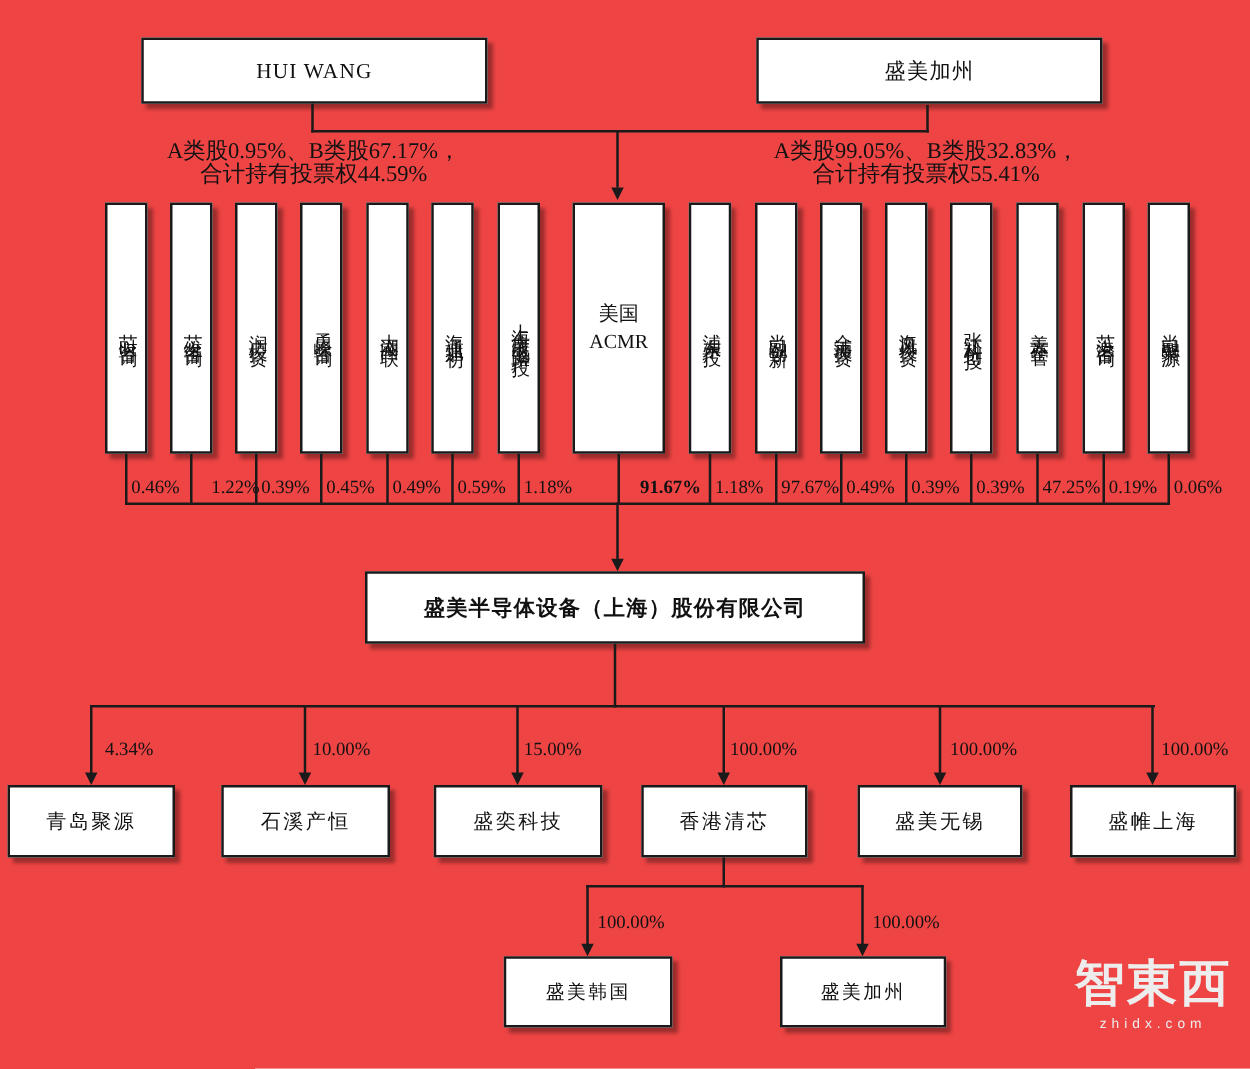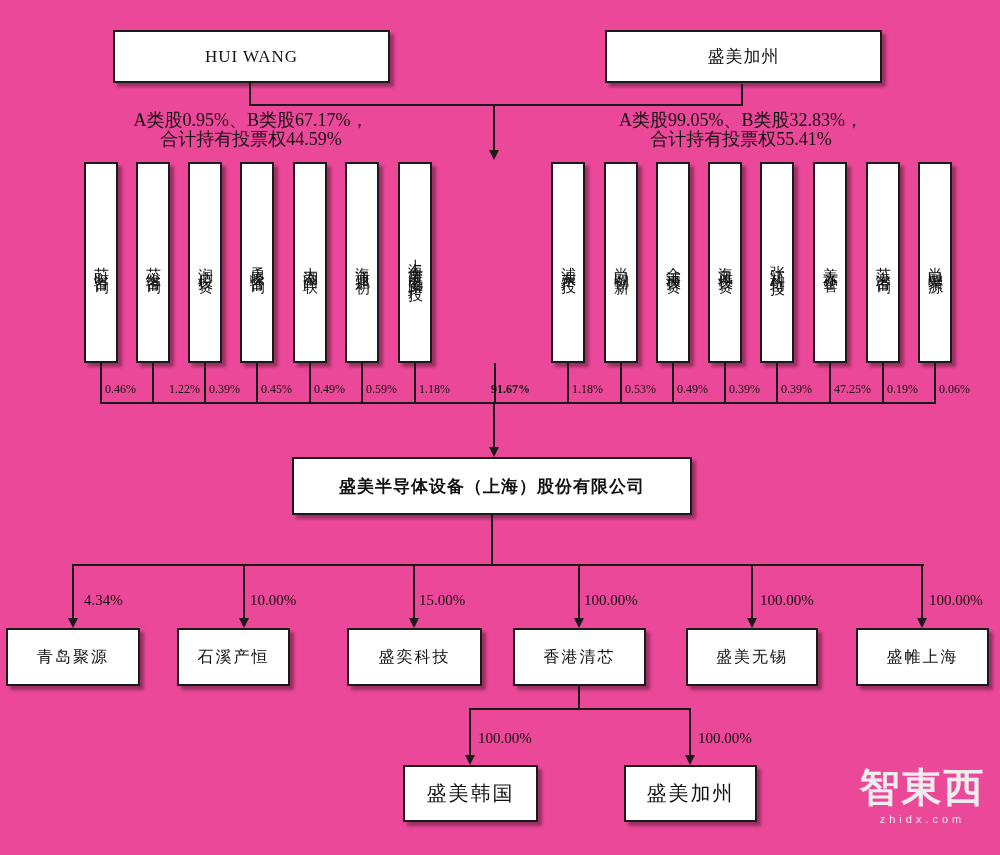--- a/index.html
+++ b/index.html
@@ -1,38 +1,38 @@
 <!DOCTYPE html>
 <html><head>
 <meta charset="utf-8">
 <style>
   html,body{margin:0;padding:0;background:#ffffff;}
   .canvas{
-    position:relative;width:1000px;height:855px;background:#ec4899;overflow:hidden;
+    position:relative;width:1000px;height:855px;background:#ef4444;overflow:hidden;
     font-family:"Liberation Serif","DejaVu Serif",serif;color:#111;
   }
   .node{
     position:absolute;background:#ffffff;border:2px solid #1a1a1a;
     box-shadow:4px 4px 3px rgba(0,0,0,0.35);
     display:flex;align-items:center;justify-content:center;text-align:center;
     box-sizing:border-box;
   }
   .top-node{height:53px;font-size:17px;letter-spacing:1px;}
   .vbox{top:162px;width:34px;height:201px;}
   .vbox span{writing-mode:vertical-rl;text-orientation:upright;font-size:15px;letter-spacing:4px;line-height:1;}
   .acmr{left:458px;top:162px;width:74px;height:201px;font-size:16px;line-height:1.35;}
   .company{left:292px;top:457px;width:400px;height:58px;font-size:17px;font-weight:bold;letter-spacing:1px;}
   .sub{top:628px;height:58px;font-size:16px;letter-spacing:2px;font-family:Liberation Mono, monospace;}
-  .sub3{top:765px;height:57px;font-size:20px;letter-spacing:2px;}
+  .sub3{top:765px;height:57px;font-size:15px;letter-spacing:2px;}
   .hl{position:absolute;height:2px;background:#1a1a1a;}
   .vl{position:absolute;width:2px;background:#1a1a1a;}
   .arrow-down{position:absolute;width:0;height:0;
     border-left:5px solid transparent;border-right:5px solid transparent;
     border-top:10px solid #1a1a1a;}
-  .pct{position:absolute;top:382px;font-size:12px;white-space:nowrap;}
+  .pct{position:absolute;top:382px;font-size:15px;white-space:nowrap;}
   .pct-bold{font-weight:bold;}
   .pct2{position:absolute;top:592px;font-size:15px;white-space:nowrap;}
   .pct3{position:absolute;top:730px;font-size:15px;white-space:nowrap;}
   .note{position:absolute;top:111px;width:272px;text-align:center;font-size:18px;line-height:19px;white-space:nowrap;}
   .watermark{position:absolute;left:845px;top:763px;width:155px;text-align:center;color:#ededed;
     font-family:"Liberation Sans","DejaVu Sans",sans-serif;}
   .watermark .wm-logo{font-size:40px;font-weight:bold;letter-spacing:2px;line-height:1.2;}
   .watermark .wm-url{font-size:11px;letter-spacing:4px;margin-top:2px;}
 </style>
 </head>
@@ -76,20 +76,26 @@
     </div>
   <div class="node vbox" style="left:293px;">
       <span>太湖国联</span>
     </div>
   <div class="node vbox" style="left:345px;">
       <span>海通旭初</span>
     </div>
   <div class="node vbox" style="left:398px;">
       <span>上海集成电路产投</span>
     </div>
+  <div class="node acmr">
+    <span>
+      <span>美国</span><br>
+      <span>ACMR</span>
+    </span>
+  </div>
   <div class="node vbox" style="left:551px;">
       <span>浦东产投</span>
     </div>
   <div class="node vbox" style="left:604px;">
       <span>尚融创新</span>
     </div>
   <div class="node vbox" style="left:656px;">
       <span>金浦投资</span>
     </div>
   <div class="node vbox" style="left:708px;">
@@ -126,23 +132,23 @@
   <div class="vl" style="left:934px;top:363px;height:41px;"></div>
   <div class="hl" style="left:100px;top:402px;width:836px;"></div>
 
   <div class="pct" style="left:105px;">0.46%</div>
   <div class="pct" style="left:157px;margin-left:12px;">1.22%</div>
   <div class="pct" style="left:209px;">0.39%</div>
   <div class="pct" style="left:261px;">0.45%</div>
   <div class="pct" style="left:314px;">0.49%</div>
   <div class="pct" style="left:366px;">0.59%</div>
   <div class="pct" style="left:419px;">1.18%</div>
-  <div class="pct pct-bold" style="left:491px;">91.67%</div>
+  <div class="pct pct-bold" style="left:512px;">91.67%</div>
   <div class="pct" style="left:572px;">1.18%</div>
-  <div class="pct" style="left:625px;">0.53%</div>
+  <div class="pct" style="left:625px;">97.67%</div>
   <div class="pct" style="left:677px;">0.49%</div>
   <div class="pct" style="left:729px;">0.39%</div>
   <div class="pct" style="left:781px;">0.39%</div>
   <div class="pct" style="left:834px;">47.25%</div>
   <div class="pct" style="left:887px;">0.19%</div>
   <div class="pct" style="left:939px;">0.06%</div>
 
   <div class="vl" style="left:493px;top:402px;height:46px;"></div>
   <div class="arrow-down" style="left:489px;top:447px;"></div>
 
@@ -168,21 +174,21 @@
   <div class="pct2" style="left:84px;">4.34%</div>
   <div class="pct2" style="left:250px;">10.00%</div>
   <div class="pct2" style="left:419px;">15.00%</div>
   <div class="pct2" style="left:584px;">100.00%</div>
   <div class="pct2" style="left:760px;">100.00%</div>
   <div class="pct2" style="left:929px;">100.00%</div>
 
   <div class="node sub" style="left:6px;width:134px;">
       <span>青岛聚源</span>
     </div>
-  <div class="node sub" style="left:177px;width:113px;">
+  <div class="node sub" style="left:177px;width:135px;">
       <span>石溪产恒</span>
     </div>
   <div class="node sub" style="left:347px;width:135px;">
       <span>盛奕科技</span>
     </div>
   <div class="node sub" style="left:513px;width:133px;">
       <span>香港清芯</span>
     </div>
   <div class="node sub" style="left:856px;width:133px;">
       <span>盛帷上海</span>

